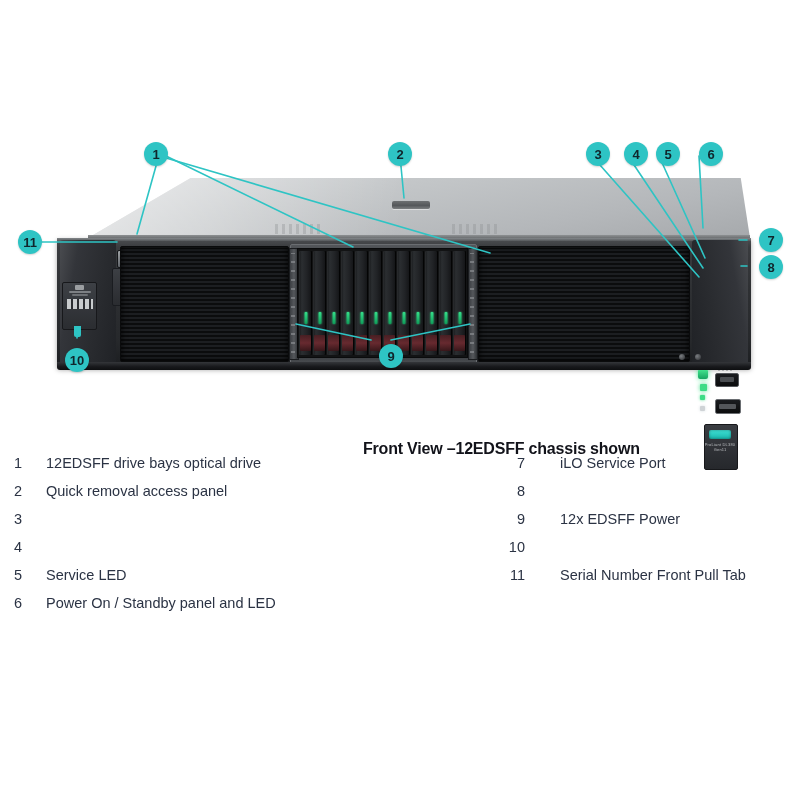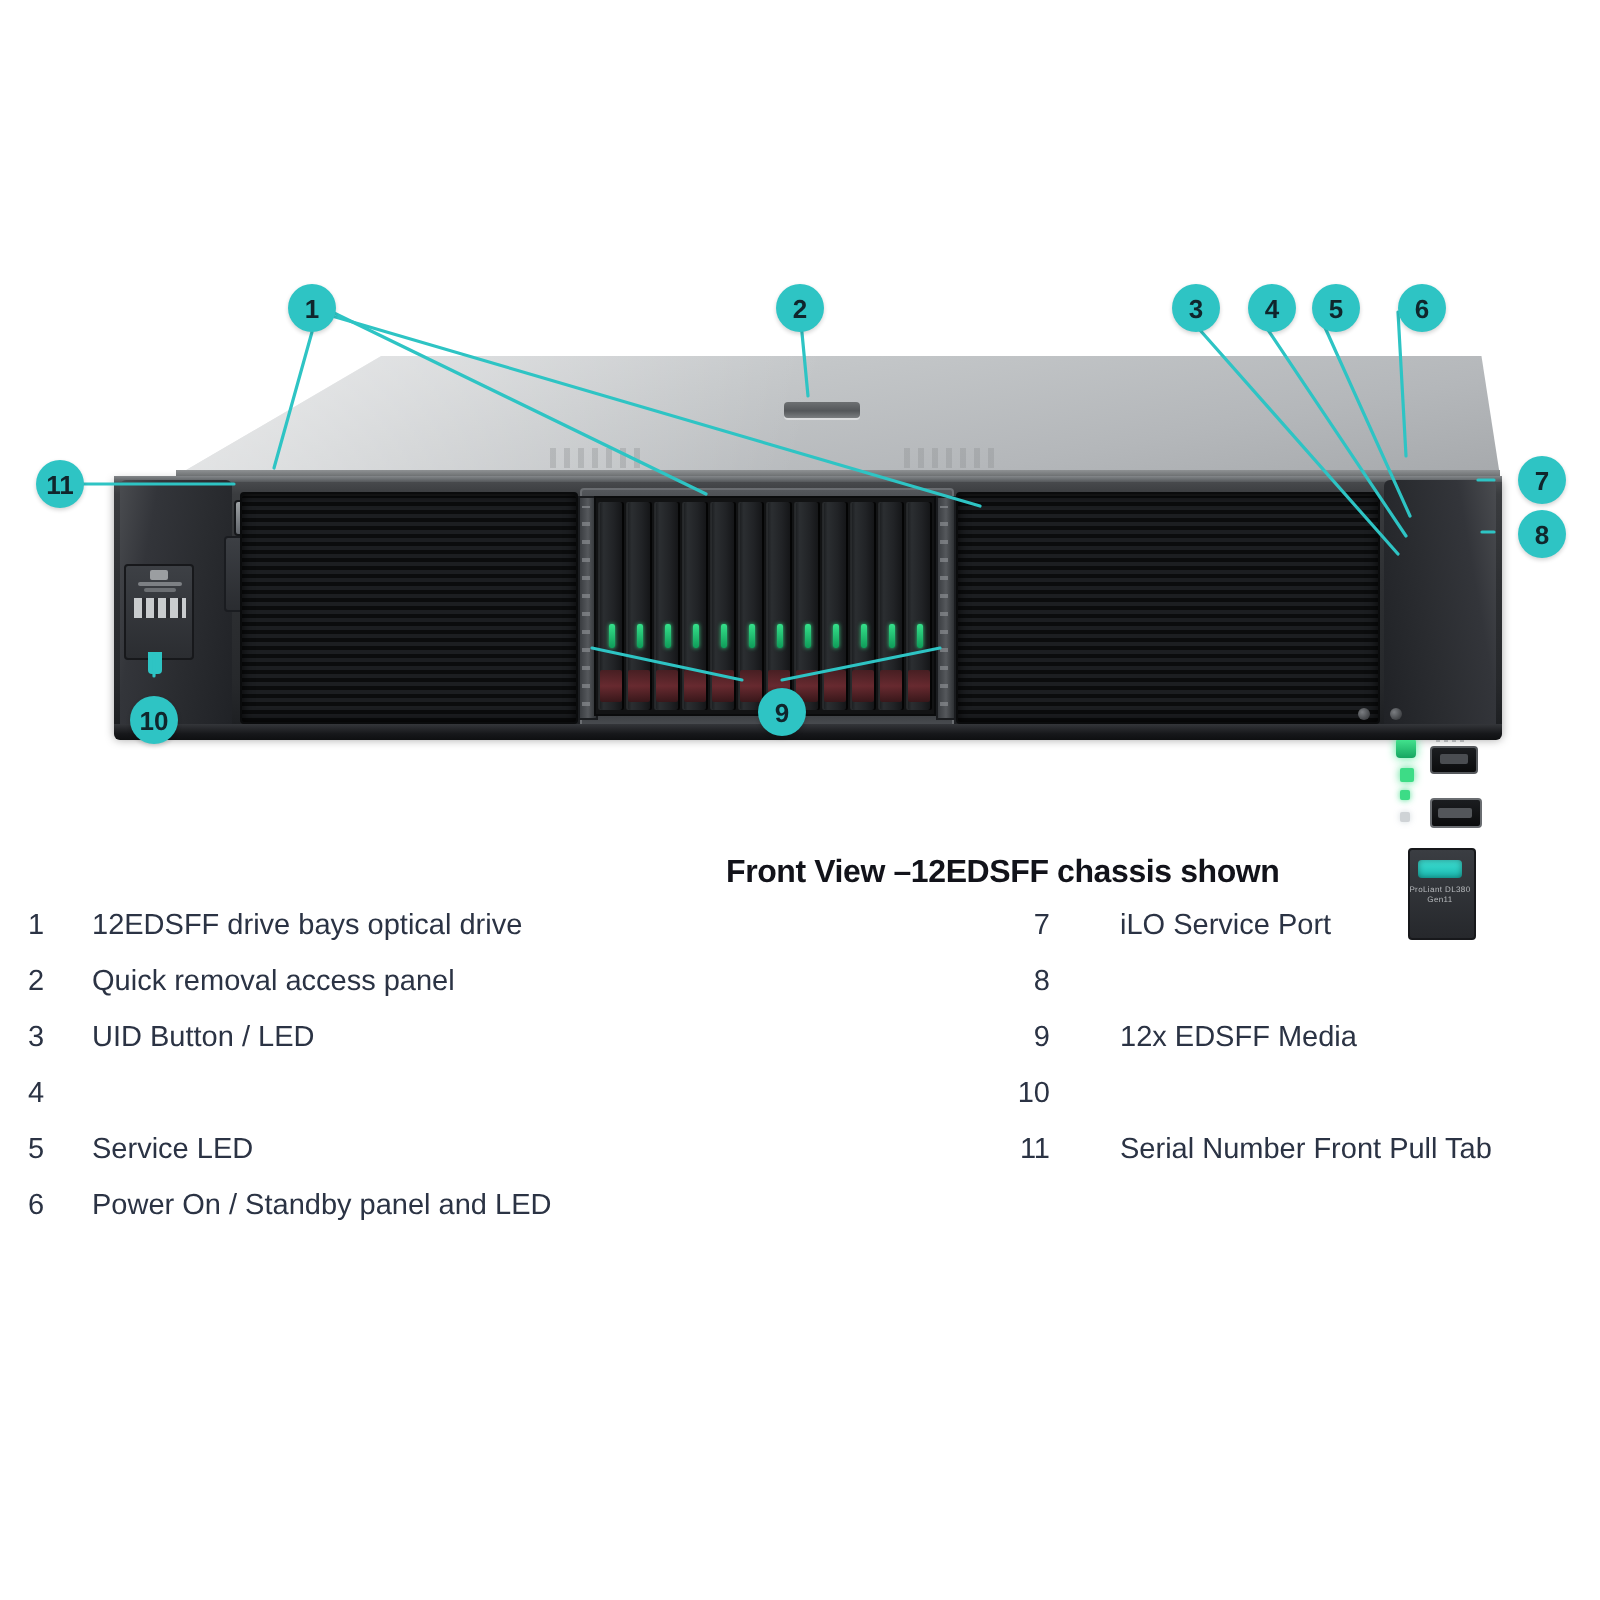--- a/index.html
+++ b/index.html
@@ -139,21 +139,21 @@
   .marker{
     position:absolute;width:24px;height:24px;border-radius:50%;
     background:#2ec4c4;color:#10262c;
     font-size:13px;font-weight:700;font-family:"Liberation Sans",sans-serif;
     display:flex;align-items:center;justify-content:center;
     box-shadow:0 1px 2px rgba(0,0,0,.18);z-index:7;
   }
   #leaders{position:absolute;left:0;top:0;width:800px;height:800px;z-index:5;pointer-events:none;}
 
   
-  #title{position:absolute;left:363px;top:428px;font-size:16px;font-weight:700;color:#12131a;
+  #title{position:absolute;left:363px;top:440px;font-size:16px;font-weight:700;color:#12131a;
     letter-spacing:-.2px;}
   .legend-col{position:absolute;font-size:14.5px;color:#2b3344;}
   #col-left{left:0;top:455px;width:400px;}
   #col-right{left:400px;top:455px;width:400px;}
   .lrow{display:flex;align-items:baseline;height:28px;}
   #col-left .lnum{width:46px;text-align:left;padding-left:14px;box-sizing:border-box;}
   #col-left .ltxt{flex:1;}
   #col-right .lnum{width:135px;text-align:right;padding-right:10px;box-sizing:border-box;}
   #col-right .ltxt{flex:1;padding-left:25px;}
   .lnum{color:#2b3344;}
@@ -312,21 +312,20 @@
       <div class="lrow">
         <div class="lnum">1</div>
         <div class="ltxt">12EDSFF drive bays optical drive</div>
       </div>
       <div class="lrow">
         <div class="lnum">2</div>
         <div class="ltxt">Quick removal access panel</div>
       </div>
       <div class="lrow">
         <div class="lnum">3</div>
-        <div class="ltxt">UID Button / LED</div>
       </div>
       <div class="lrow">
         <div class="lnum">4</div>
       </div>
       <div class="lrow">
         <div class="lnum">5</div>
         <div class="ltxt">Service LED</div>
       </div>
       <div class="lrow">
         <div class="lnum">6</div>
@@ -336,21 +335,21 @@
   <div class="legend-col" id="col-right">
       <div class="lrow">
         <div class="lnum">7</div>
         <div class="ltxt">iLO Service Port</div>
       </div>
       <div class="lrow">
         <div class="lnum">8</div>
       </div>
       <div class="lrow">
         <div class="lnum">9</div>
-        <div class="ltxt">12x EDSFF Media</div>
+        <div class="ltxt">12x EDSFF Power</div>
       </div>
       <div class="lrow">
         <div class="lnum">10</div>
       </div>
       <div class="lrow">
         <div class="lnum">11</div>
         <div class="ltxt">Serial Number Front Pull Tab</div>
       </div>
     </div>
 

